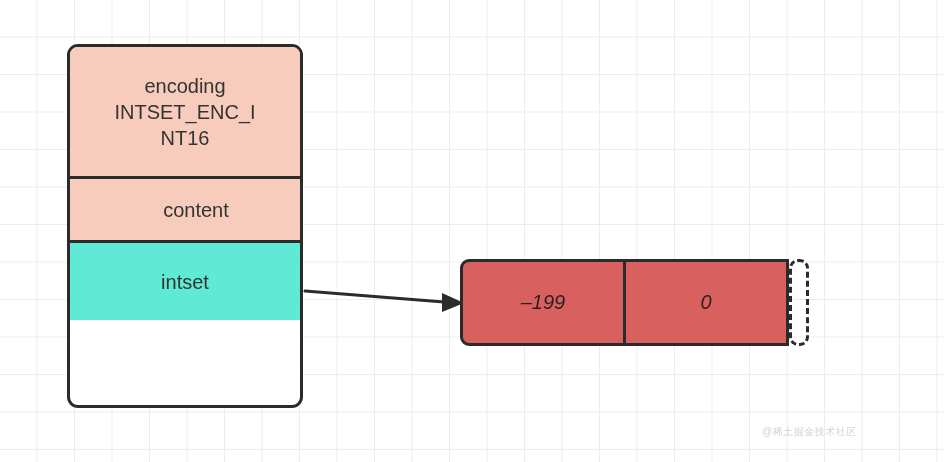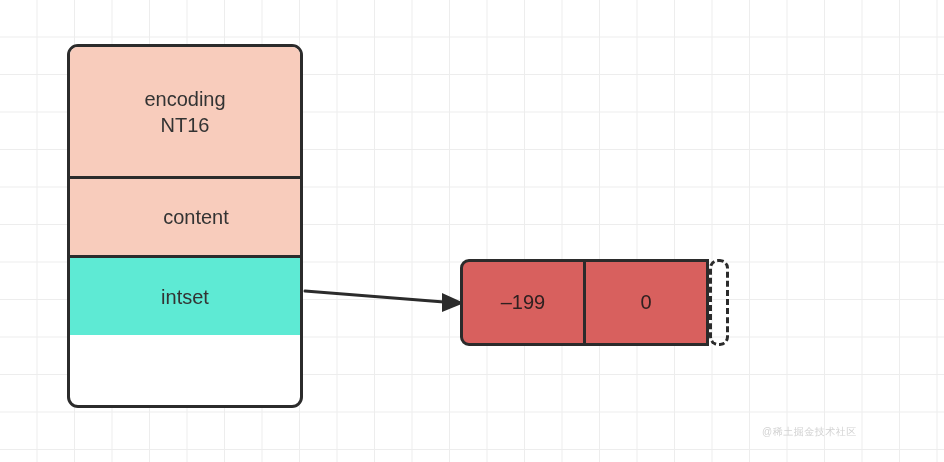--- a/index.html
+++ b/index.html
@@ -50,21 +50,21 @@
     font-size: 20px;
     line-height: 26px;
     text-align: center;
     background: #f8ccbc;
     border-bottom: 3px solid #2b2b2b;
     padding: 0 6px;
   }
   .srow .line { display: block; white-space: pre; }
   .srow-encoding { height: 132px; }
   .srow-length   { height: 76px; }
-  .srow-content  { height: 79px; padding-left: 28px; }
+  .srow-content  { height: 64px; padding-left: 28px; }
   .srow-name {
     height: 77px;
     background: #5eead4;
     border-bottom: none;
   }
 
   
   .arrow-svg {
     position: absolute;
     left: 296px;
@@ -78,31 +78,32 @@
   .array {
     position: absolute;
     left: 460px;
     top: 259px;
     height: 87px;
     display: flex;
     align-items: stretch;
   }
   .cell {
     box-sizing: border-box;
-    width: 126px;
+    width: 166px;
     height: 87px;
     border: 3px solid #2b2b2b;
     background: #d8605e;
     display: flex;
     align-items: center;
     justify-content: center;
     color: #2f2020;
     font-size: 20px;
     border-radius: 9px;
     margin-right: -3px;
+    font-style: italic;
   }
   .cell:first-child  { border-top-right-radius: 0; border-bottom-right-radius: 0; }
   .cell:last-child   { border-top-left-radius: 0;  border-bottom-left-radius: 0; margin-right: 0; }
   .cell:not(:first-child):not(:last-child) { border-radius: 0; }
 
   .cell-more {
     box-sizing: border-box;
     width: 20px;
     height: 87px;
     margin-left: 3px;
@@ -124,20 +125,21 @@
 </style>
 </head>
 <body>
 
 <div id="canvas">
 
   <div class="struct">
 
     <div class="srow srow-encoding">
       <span class="line">encoding</span>
+      <span class="line">INTSET_ENC_I</span>
       <span class="line">NT16</span>
     </div>
 
 
     <div class="srow srow-content">
       <span class="line">content</span>
     </div>
 
     <div class="srow srow-name">
       <span class="line">intset</span>

